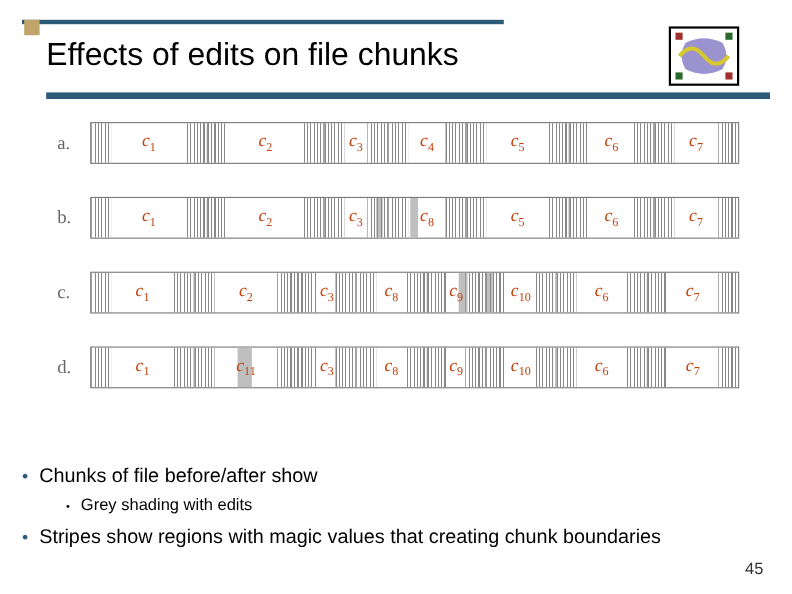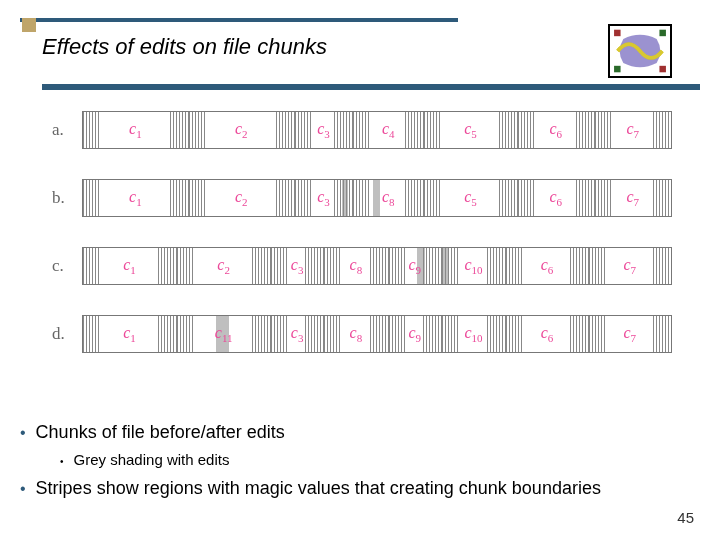--- a/index.html
+++ b/index.html
@@ -24,23 +24,22 @@
     top: 18px;
     left: 22px;
     width: 14px;
     height: 14px;
     background: #bfa56a;
   }
   .title {
     position: absolute;
     top: 34px;
     left: 42px;
-    font-size: 22px;
+    font-size: 29px;
     color: #000;
-    font-style: italic;
   }
   .logo {
     position: absolute;
     top: 24px;
     right: 48px;
     width: 64px;
     height: 54px;
     border: 2px solid #000;
     background: #fff;
   }
@@ -104,21 +103,21 @@
   .grey-region {
     position: absolute;
     top: 0;
     bottom: 0;
     background: #bfbfbf;
   }
   .c-label-render {
     font-family: Georgia, serif;
     font-size: 16px;
     font-style: italic;
-    color: #ec4899;
+    color: #c2410c;
     position: relative;
     z-index: 2;
   }
   .c-label-render sub {
     font-size: 11px;
     font-style: normal;
     vertical-align: sub;
   }
   .bullets {
     position: absolute;
@@ -336,21 +335,21 @@
           <div class="stripe-right"></div>
           <span class="c-label-render">c<sub>7</sub></span>
         </div>
       </div>
     </div>
   </div>
 
 <div class="bullets">
   <div class="b1">
     <span class="mark">•</span>
-    <span>Chunks of file before/after edits</span>
+    <span>Chunks of file before/after show</span>
   </div>
   <div class="b2">
     <span class="mark">•</span>
     <span>Grey shading with edits</span>
   </div>
   <div class="b1">
     <span class="mark">•</span>
     <span>Stripes show regions with magic values that creating chunk boundaries</span>
   </div>
 </div>

